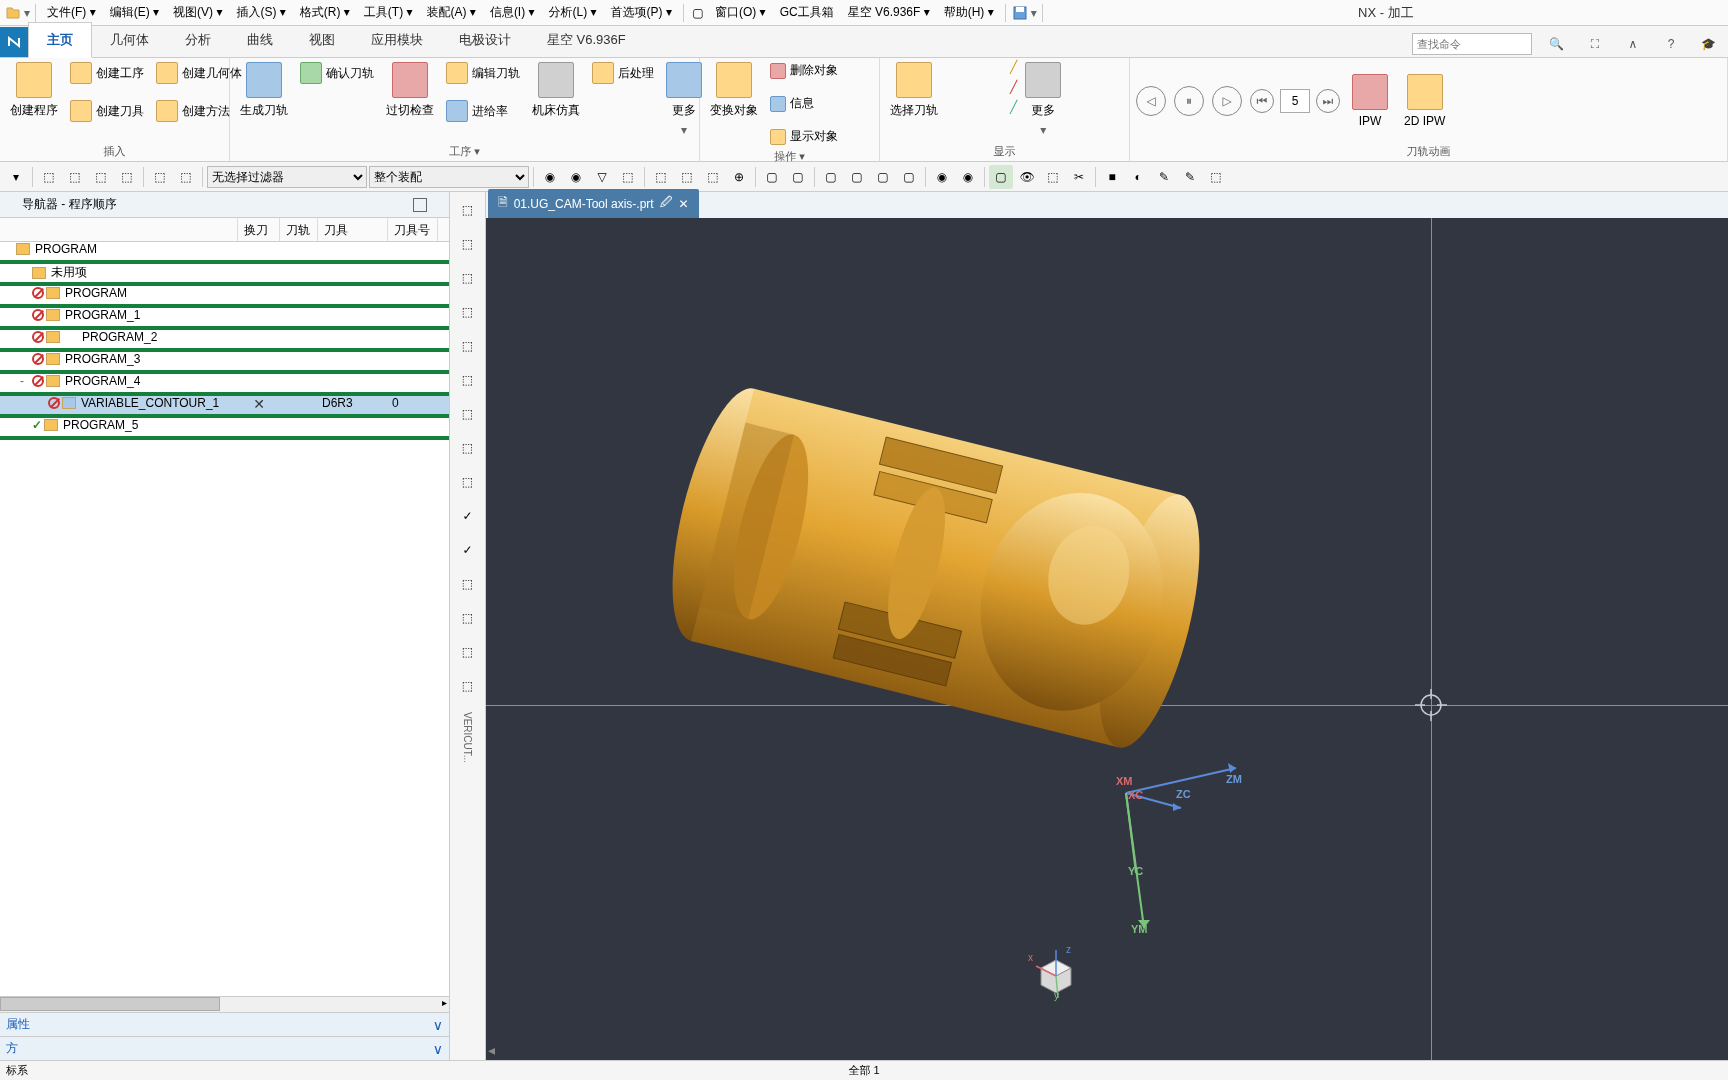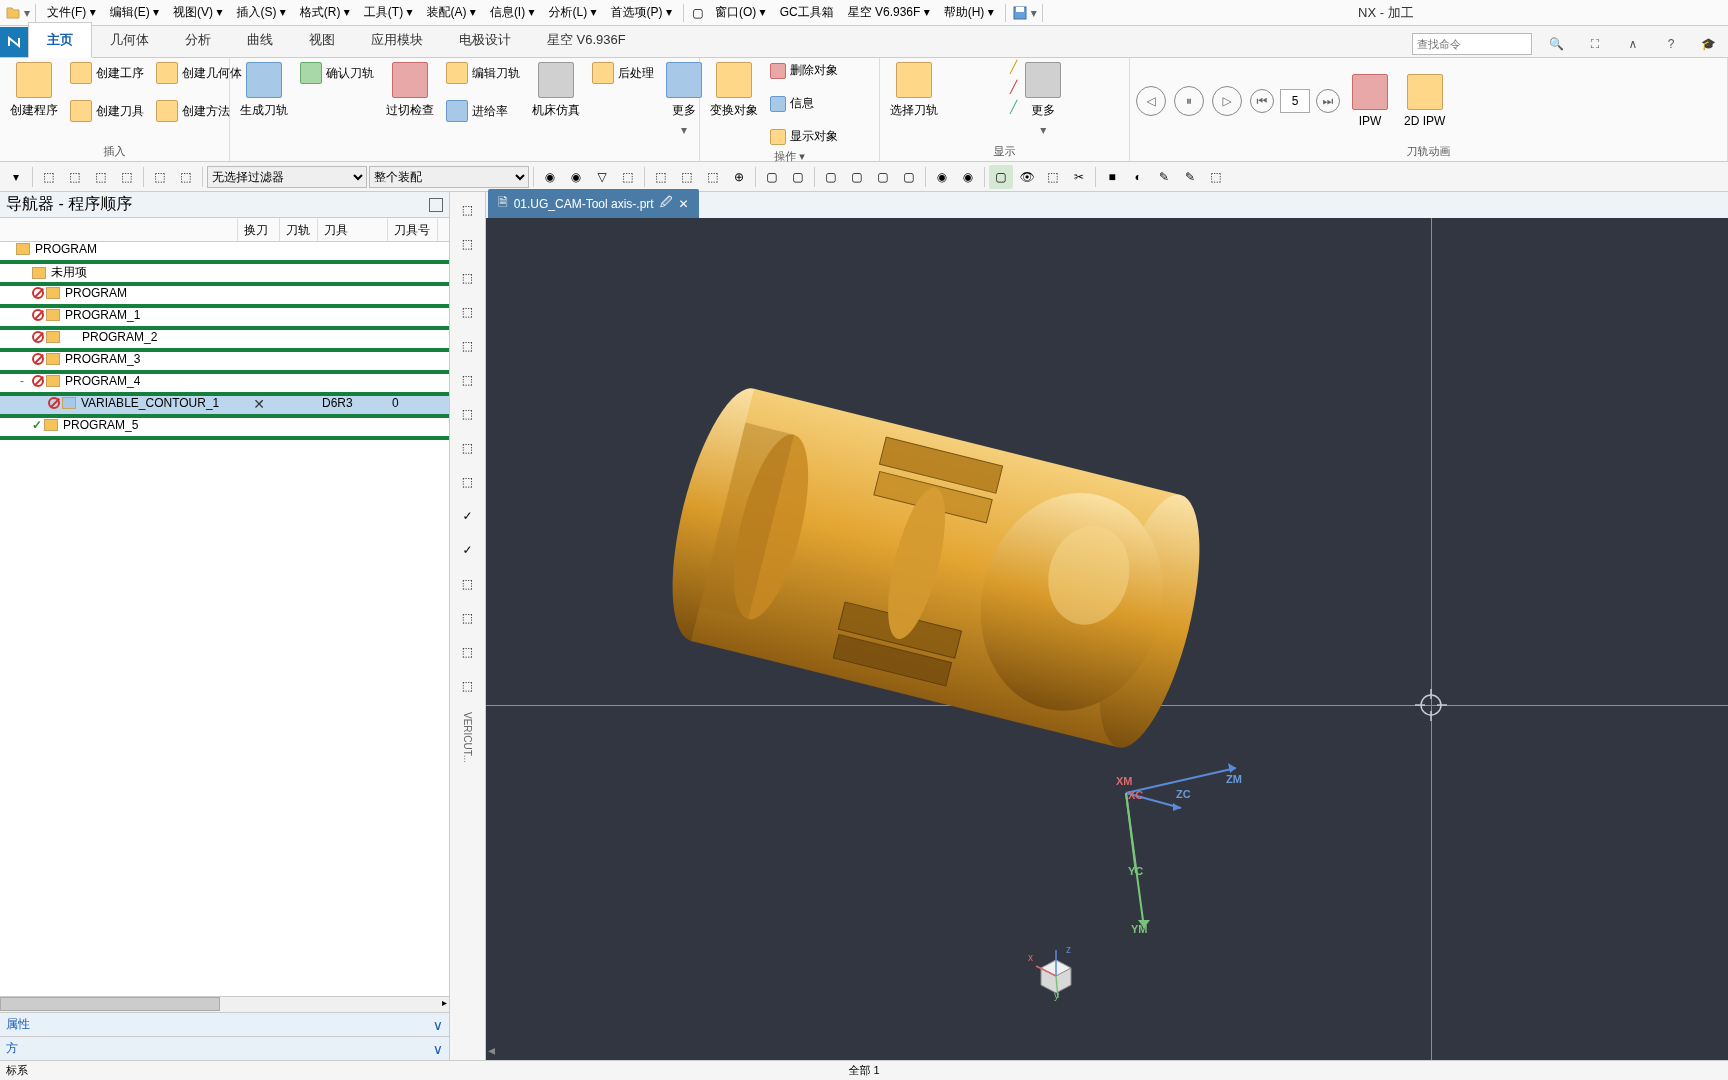--- a/index.html
+++ b/index.html
@@ -28,21 +28,21 @@
 .rbtn.big .ic { width: 36px; height: 36px; }
 .rcol { display: flex; flex-direction: column; gap: 12px; }
 
 .toolbar { height: 30px; background: #f5f5f5; border-bottom: 1px solid #ccc; display: flex; align-items: center; padding: 0 4px; gap: 2px; }
 .toolbar .tb { width: 24px; height: 24px; display: inline-flex; align-items:center; justify-content:center; cursor:pointer; border-radius:2px; }
 .toolbar .sep { width:1px; height:20px; background:#ccc; margin:0 2px; }
 .toolbar select { height: 22px; font-size: 12px; border:1px solid #bbb; }
 
 .main { display: flex; height: calc(1080px - 26px - 32px - 104px - 30px - 20px); }
 .nav { width: 450px; background: #fff; border-right: 1px solid #ccc; display:flex; flex-direction:column; }
-.nav .hdr { height: 26px; background: #eef3f8; border-bottom: 1px solid #ccc; display:flex; align-items:center; padding:0 6px; font-size:16px;text-align:center; }
+.nav .hdr { height: 26px; background: #eef3f8; border-bottom: 1px solid #ccc; display:flex; align-items:center; padding:0 22px; font-size:12px;text-align:center; }
 .nav .hdr .sq { margin-left:auto; width:14px; height:14px; border:1px solid #666; }
 .nav .cols { height: 24px; background: #fafafa; border-bottom:1px solid #ccc; display:flex; font-size:12px; }
 .nav .cols div { border-right:1px solid #ddd; padding:4px 6px; }
 .nav .tree { flex:1; overflow:auto; font-size:12px; }
 .nav .row { display:flex; height:22px; align-items:flex-start; border-bottom:4px solid #15803d; cursor:pointer; }
 .nav .row.sel { background:#bcd7ed; }
 .nav .c0 { width:238px; padding-left:4px; display:flex; align-items:center; gap:2px; overflow:hidden; }
 .nav .c1 { width:42px; text-align:center; }
 .nav .c2 { width:38px; }
 .nav .c3 { width:70px; padding-left:4px; }
@@ -220,20 +220,21 @@
             <span class="ic"></span>
             <span>后处理</span>
           </div>
       </div>
       <div class="rbtn big">
           <span class="ic blue"></span>
           <span>更多</span>
           <span style="color:#666">▾</span>
         </div>
     </div>
+    <div class="label"><span>工序</span> ▾</div>
   </div>
 
   <div class="rgroup" style="width:180px">
     <div class="body">
       <div class="rbtn big">
           <span class="ic"></span>
           <span>变换对象</span>
         </div>
       <div class="rcol">
         <div class="rbtn">

